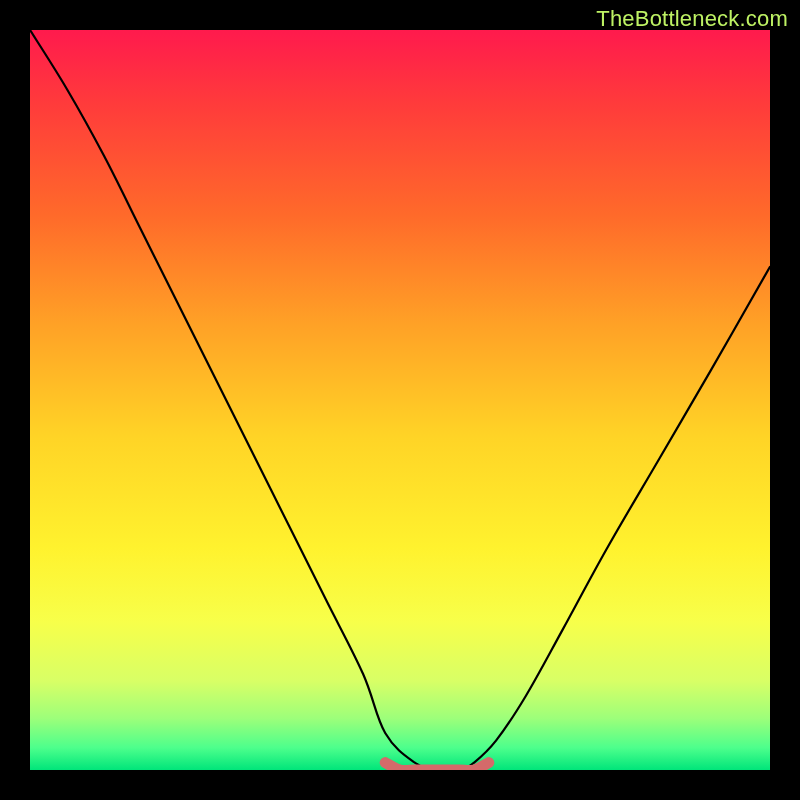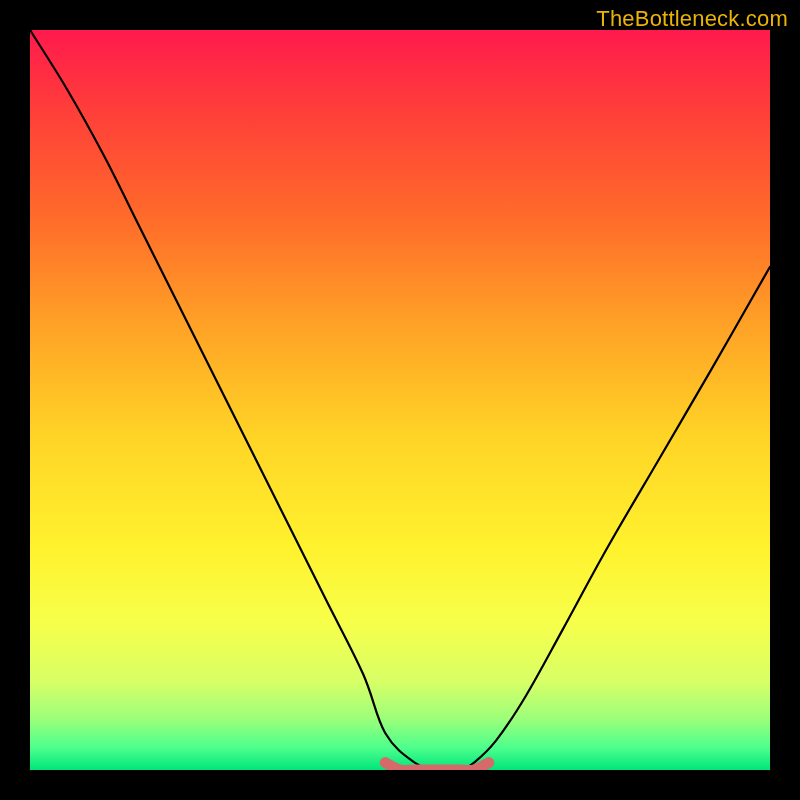--- a/index.html
+++ b/index.html
@@ -34,21 +34,21 @@
       #d8ff66 88%,
       #9dff7a 93%,
       #4dff8c 97%,
       #00e57a 100%
     );
   }
   .watermark {
     position: absolute;
     top: 6px;
     right: 12px;
-    color: #eab308;
+    color: #bef264;
     font-size: 22px;
     font-weight: 500;
     letter-spacing: 0.2px;
     user-select: none;
   }
   svg.curve {
     position: absolute;
     left: 0;
     top: 0;
     width: 740px;

